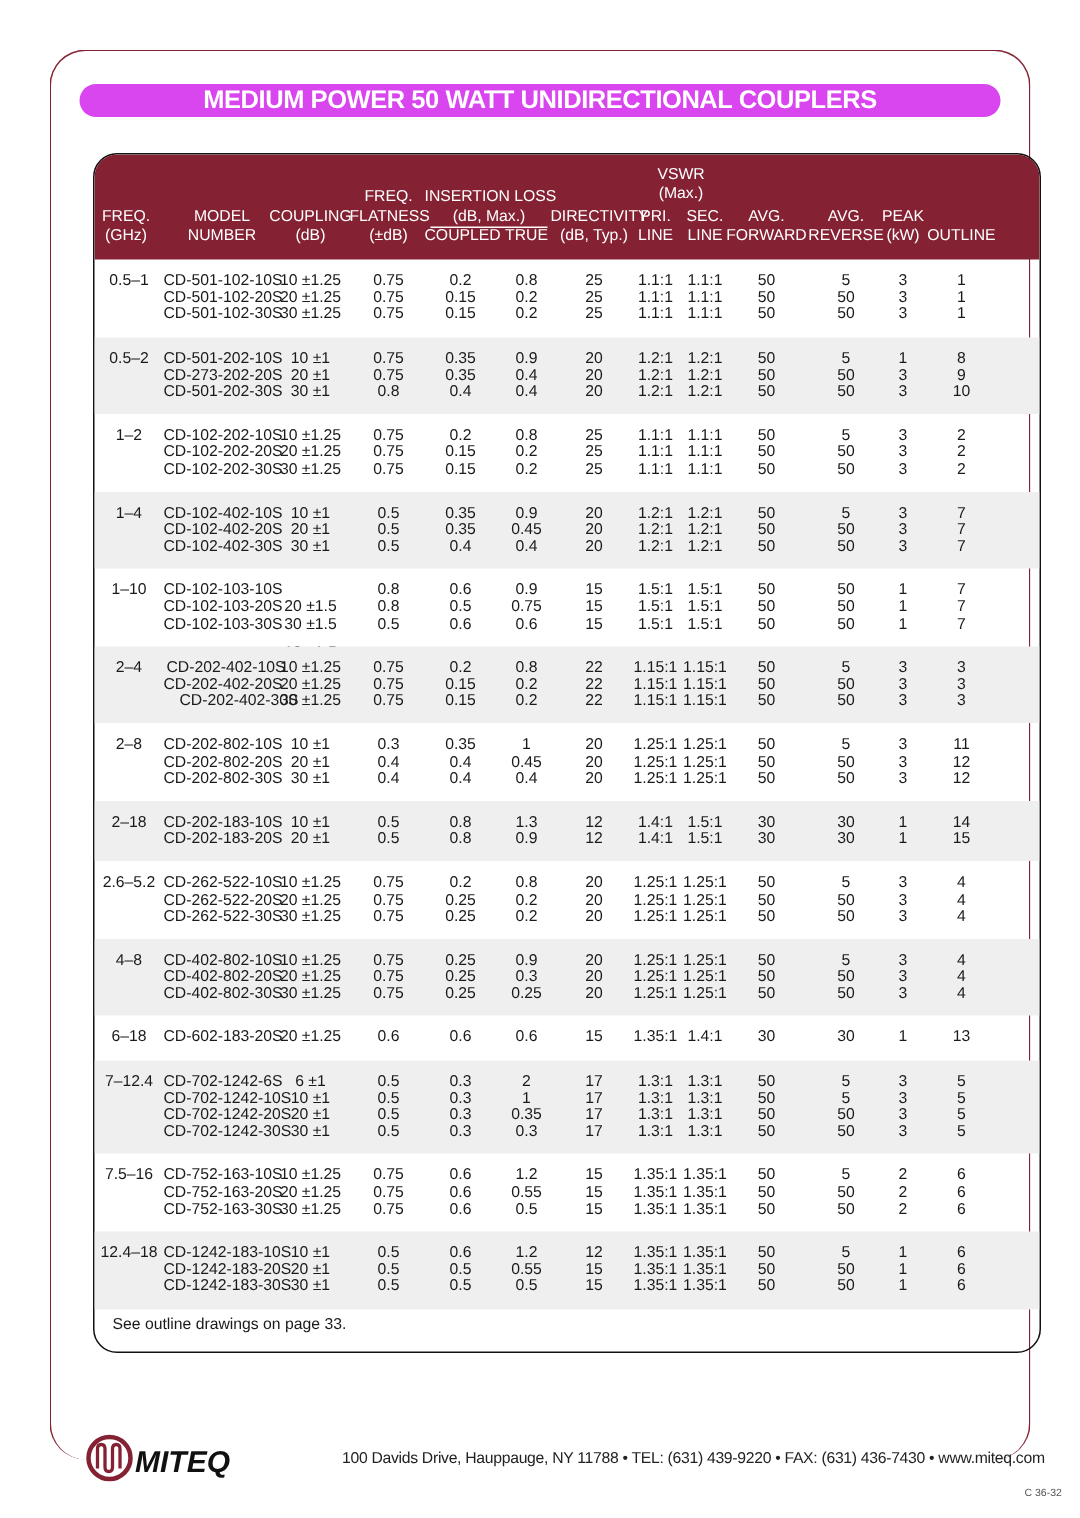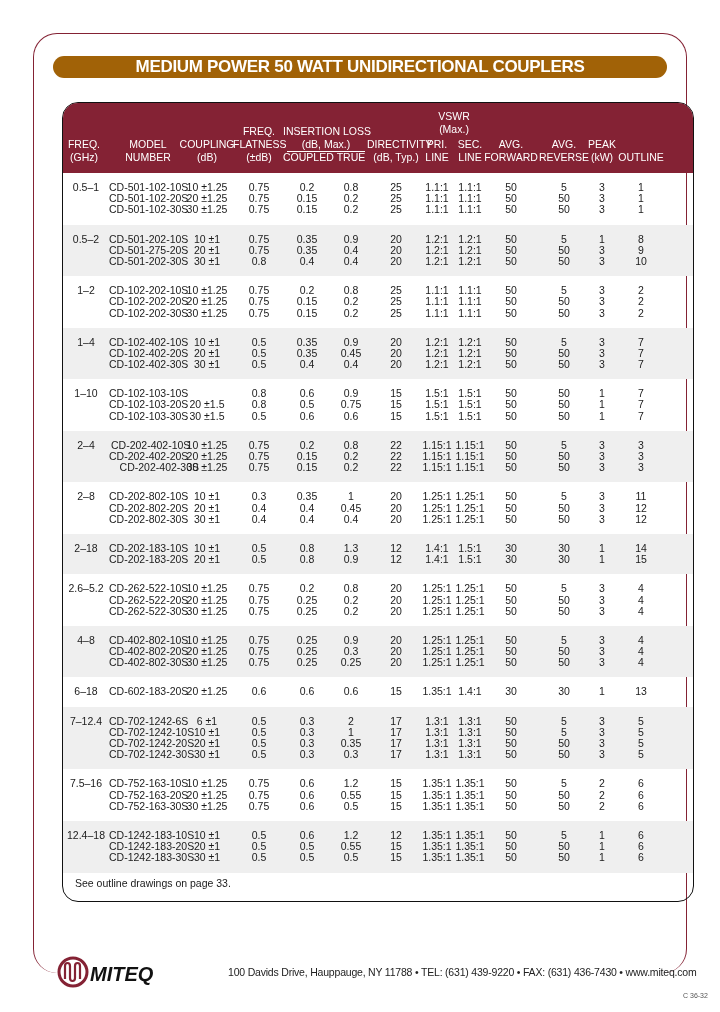--- a/index.html
+++ b/index.html
@@ -3,21 +3,21 @@
 <meta charset="utf-8">
 <style>
   html, body { margin:0; padding:0; background:#ffffff; }
   body { width:720px; height:1012px; position:relative; overflow:hidden;
          font-family:"Liberation Sans", "DejaVu Sans", sans-serif; color:#1a1a1a; }
   .frame { position:absolute; left:33px; top:33px; width:654px; height:940px;
            border:1.5px solid #842234; border-radius:24px; box-sizing:border-box;
            border-bottom:none; }
   .frame-mask { position:absolute; left:180px; top:950px; width:430px; height:40px; background:#fff; }
   .title-bar { position:absolute; left:53px; top:56px; width:614px; height:22px;
-               background:#a16207; border-radius:11px; color:#fff;
+               background:#d946ef; border-radius:11px; color:#fff;
                font-weight:bold; font-size:17px; letter-spacing:-0.3px;
                text-align:center; line-height:22px; }
   .table-wrap { position:absolute; left:62px; top:102px; width:630px; height:800px;
                 border:1.5px solid #111; border-radius:16px; overflow:hidden;
                 box-sizing:border-box; width:632px; left:62px; }
   .thead { background:#842234; color:#fff; height:70px; position:relative;
            font-size:10.5px; line-height:13px; }
   .th { position:absolute; text-align:center; white-space:nowrap; }
   .il-rule { position:absolute; border-top:1px solid #fff; }
   .tbody { position:relative; font-size:10.5px; }
@@ -151,21 +151,21 @@
           <div class="cell" style="left: 270px; width: 36px;">0.9</div>
           <div class="cell" style="left: 304px; width: 58px;">20</div>
           <div class="cell" style="left: 358px; width: 32px;">1.2:1</div>
           <div class="cell" style="left: 390px; width: 34px;">1.2:1</div>
           <div class="cell" style="left: 420px; width: 56px;">50</div>
           <div class="cell" style="left: 474px; width: 54px;">5</div>
           <div class="cell" style="left: 524px; width: 30px;">1</div>
           <div class="cell" style="left: 554px; width: 48px;">8</div>
         </div>
         <div class="row">
-          <div class="cell left" style="left: 46px; width: 90px;">CD-501-275-20S</div>
+          <div class="cell left" style="left: 46px; width: 90px;">CD-273-202-20S</div>
           <div class="cell" style="left: 116px; width: 56px;">20 ±1</div>
           <div class="cell" style="left: 170px; width: 52px;">0.75</div>
           <div class="cell" style="left: 220px; width: 48px;">0.35</div>
           <div class="cell" style="left: 270px; width: 36px;">0.4</div>
           <div class="cell" style="left: 304px; width: 58px;">20</div>
           <div class="cell" style="left: 358px; width: 32px;">1.2:1</div>
           <div class="cell" style="left: 390px; width: 34px;">1.2:1</div>
           <div class="cell" style="left: 420px; width: 56px;">50</div>
           <div class="cell" style="left: 474px; width: 54px;">50</div>
           <div class="cell" style="left: 524px; width: 30px;">3</div>

